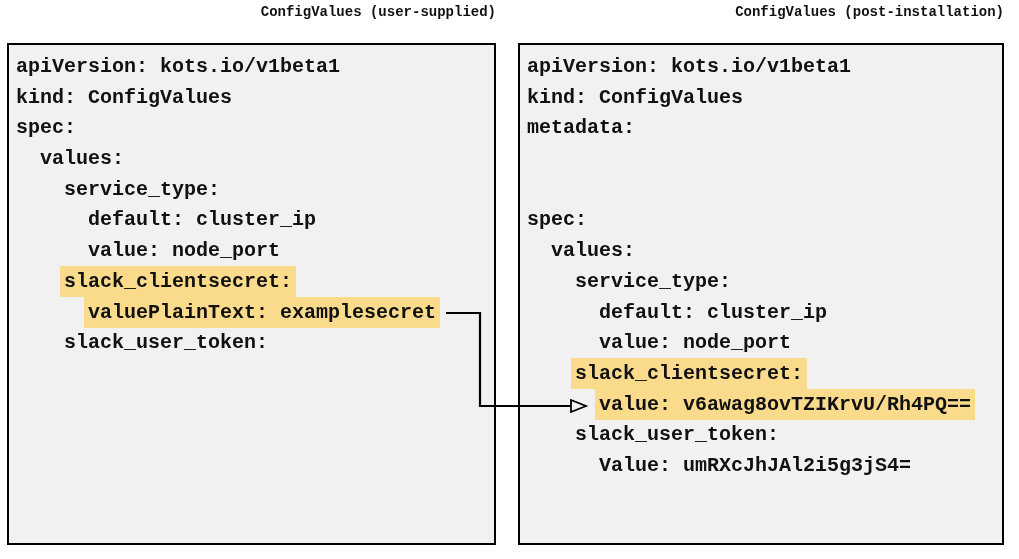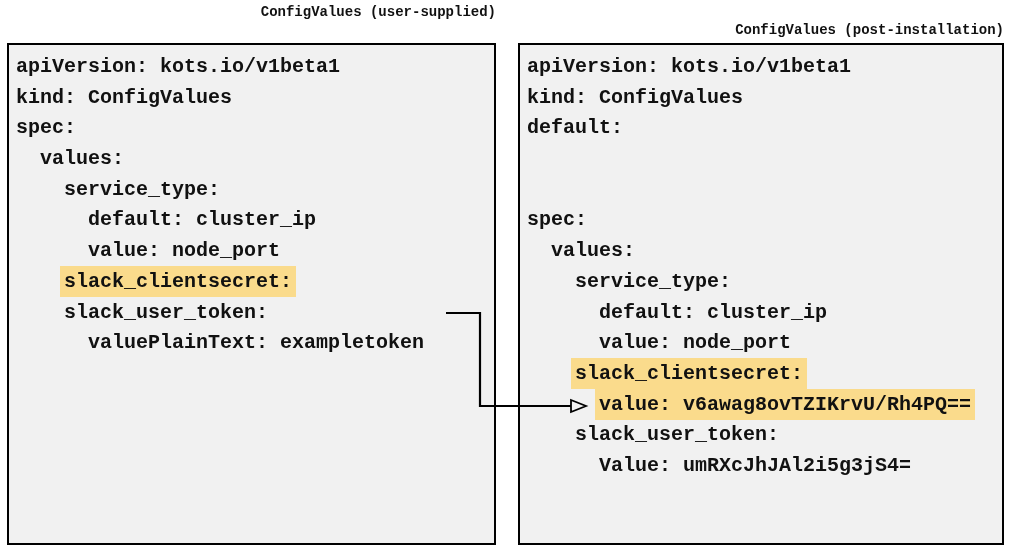--- a/index.html
+++ b/index.html
@@ -22,21 +22,21 @@
     position: absolute;
     top: 4px;
     height: 26px;
     font-size: 14px;
     font-weight: bold;
     text-align: right;
     white-space: pre;
     color: var(--text);
   }
   #title-left  { left: 7px;   width: 489px; }
-  #title-right { left: 518px; width: 486px; margin-top: 18px; }
+  #title-right { left: 518px; width: 486px; }
   .panel {
     position: absolute;
     top: 43px;
     height: 502px;
     background: var(--panel-bg);
     border: 2px solid var(--border);
     box-sizing: border-box;
   }
   #panel-left  { left: 7px;   width: 489px; }
   #panel-right { left: 518px; width: 486px; }
@@ -77,30 +77,31 @@
   <div class="panel" id="panel-left">
     <div class="code">
       <div class="line"><span class="ind"></span><span class="txt">apiVersion: kots.io/v1beta1</span></div>
       <div class="line"><span class="ind"></span><span class="txt">kind: ConfigValues</span></div>
       <div class="line"><span class="ind"></span><span class="txt">spec:</span></div>
       <div class="line"><span class="ind">  </span><span class="txt">values:</span></div>
       <div class="line"><span class="ind">    </span><span class="txt">service_type:</span></div>
       <div class="line"><span class="ind">      </span><span class="txt">default: cluster_ip</span></div>
       <div class="line"><span class="ind">      </span><span class="txt">value: node_port</span></div>
       <div class="line"><span class="ind">    </span><span class="txt hl">slack_clientsecret:</span></div>
+      <div class="line"><span class="ind">      </span><span class="txt hl">valuePlainText: examplesecret</span></div>
       <div class="line"><span class="ind">    </span><span class="txt">slack_user_token:</span></div>
-      <div class="line"><span class="ind">      </span><span class="txt">valuePlainText: exampletoken</span></div>
+      <div class="line"><span class="ind">      </span></div>
     </div>
   </div>
 
   <div class="panel" id="panel-right">
     <div class="code">
       <div class="line"><span class="ind"></span><span class="txt">apiVersion: kots.io/v1beta1</span></div>
       <div class="line"><span class="ind"></span><span class="txt">kind: ConfigValues</span></div>
-      <div class="line"><span class="ind"></span><span class="txt">default:</span></div>
+      <div class="line"><span class="ind"></span><span class="txt">metadata:</span></div>
       <div class="line"><span class="ind">  </span></div>
       <div class="line"><span class="ind">  </span></div>
       <div class="line"><span class="ind"></span><span class="txt">spec:</span></div>
       <div class="line"><span class="ind">  </span><span class="txt">values:</span></div>
       <div class="line"><span class="ind">    </span><span class="txt">service_type:</span></div>
       <div class="line"><span class="ind">      </span><span class="txt">default: cluster_ip</span></div>
       <div class="line"><span class="ind">      </span><span class="txt">value: node_port</span></div>
       <div class="line"><span class="ind">    </span><span class="txt hl">slack_clientsecret:</span></div>
       <div class="line"><span class="ind">      </span><span class="txt hl">value: v6awag8ovTZIKrvU/Rh4PQ==</span></div>
       <div class="line"><span class="ind">    </span><span class="txt">slack_user_token:</span></div>

